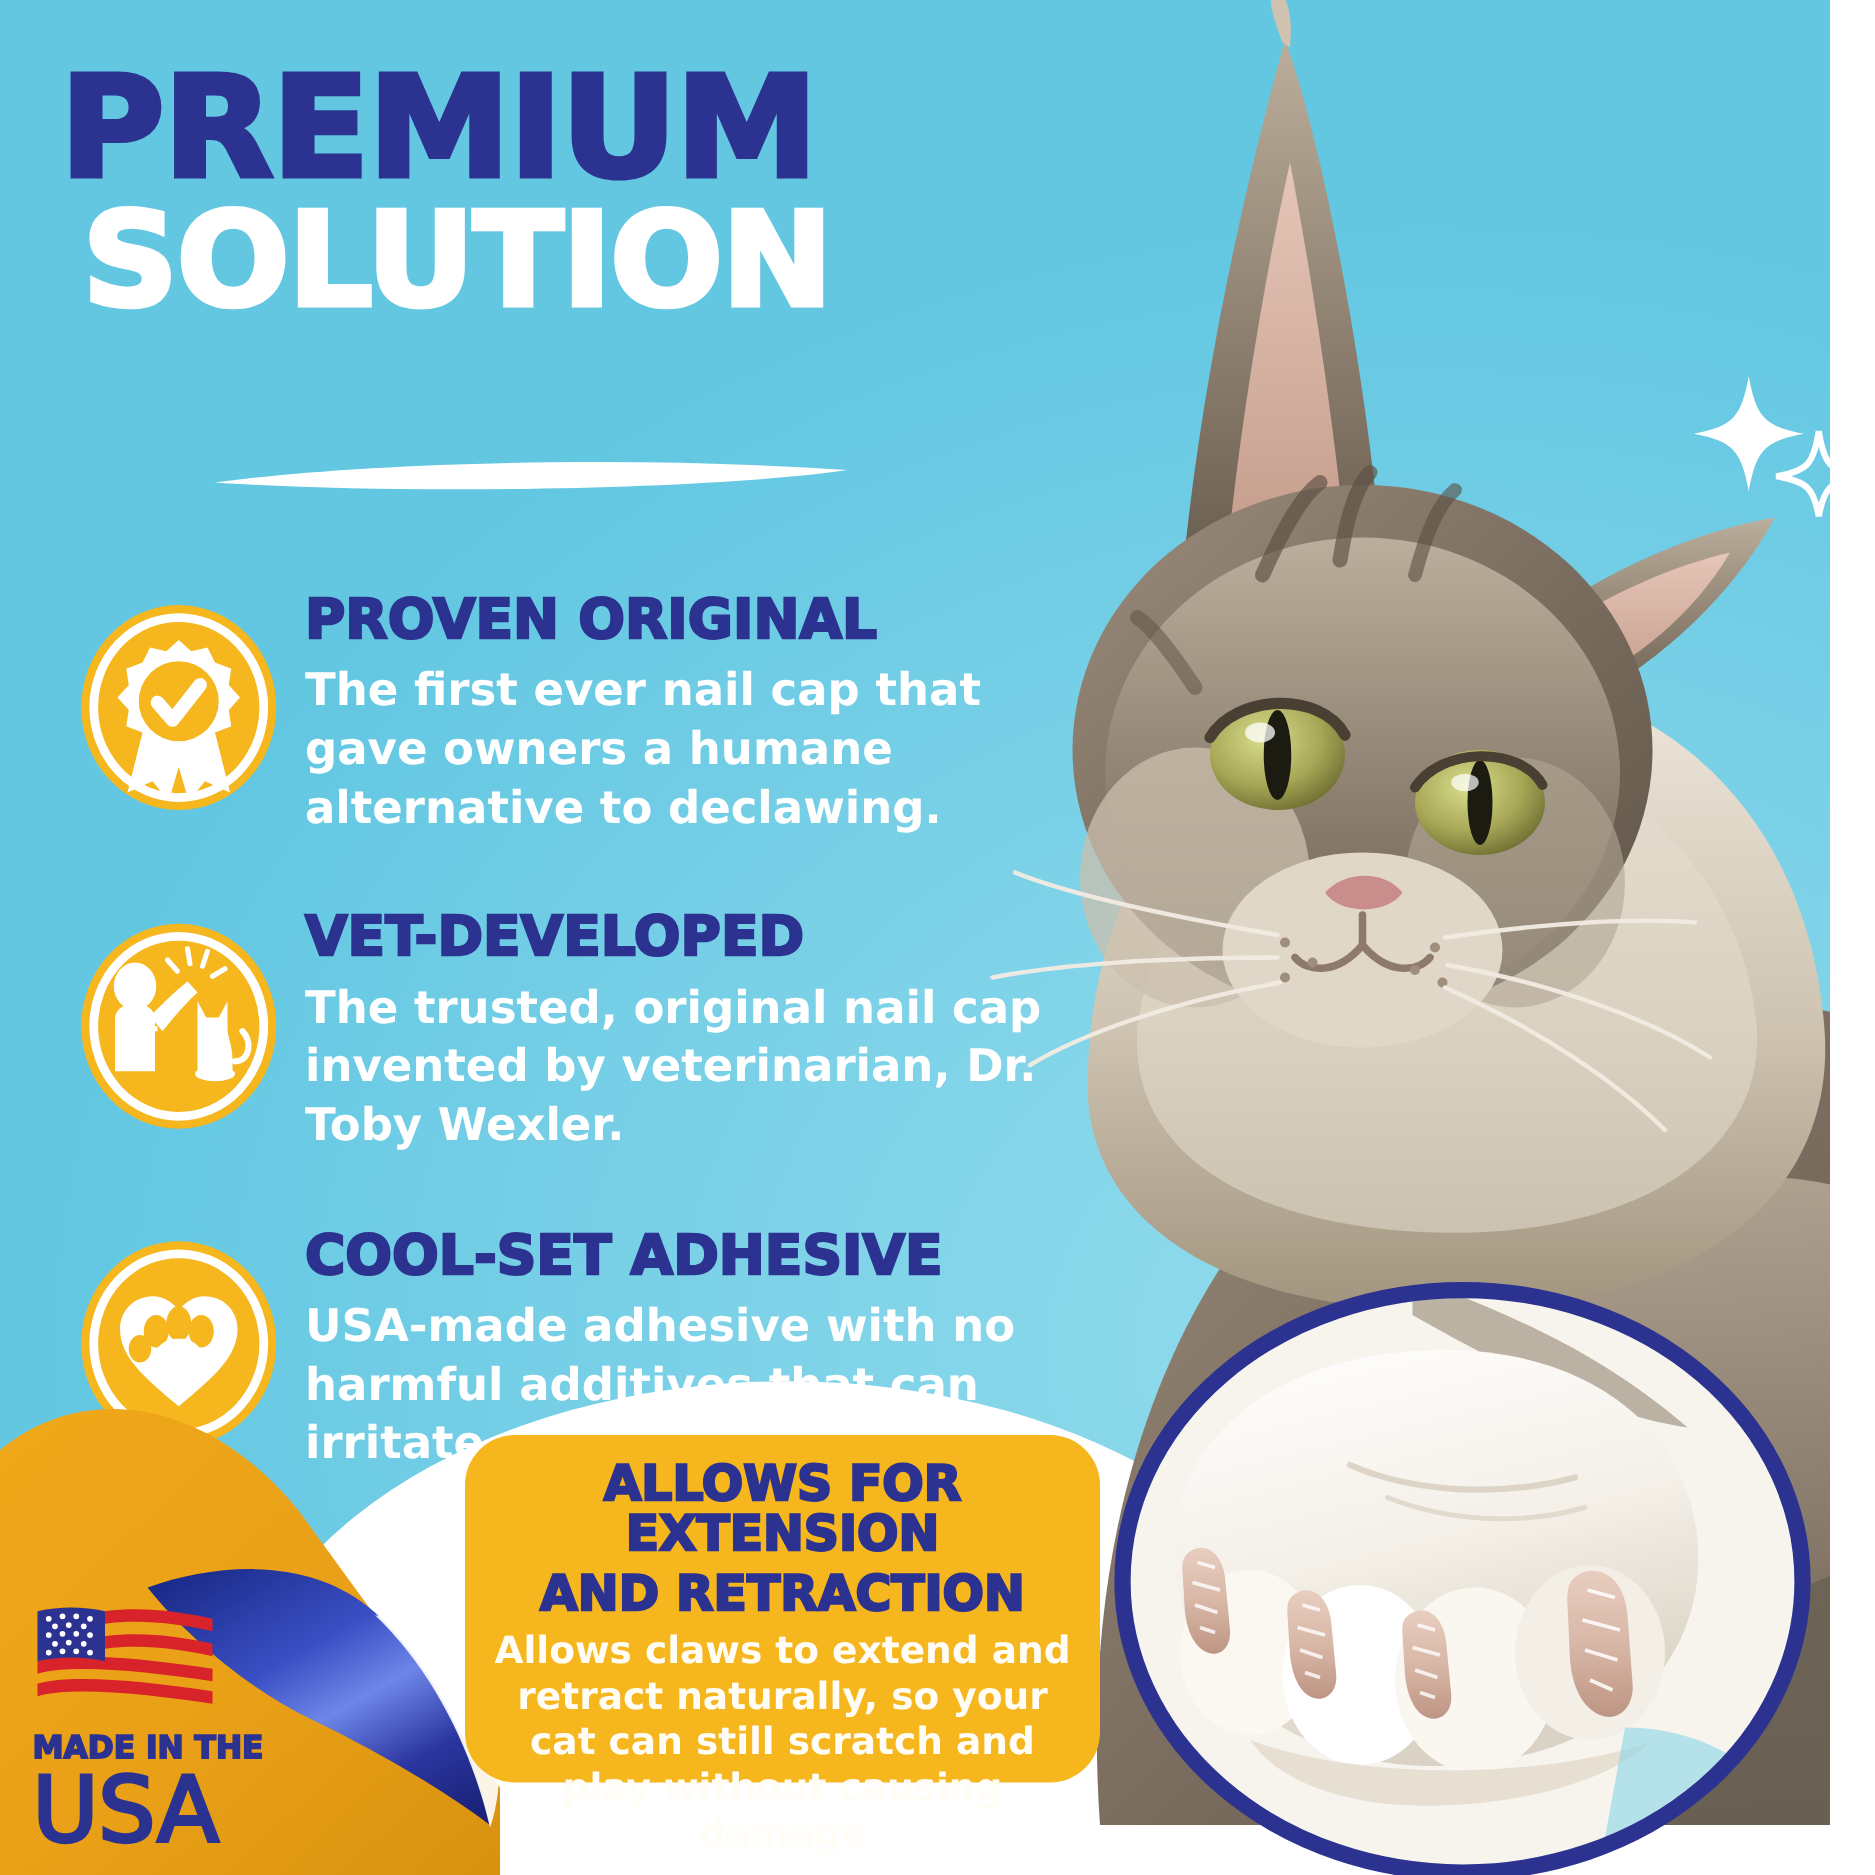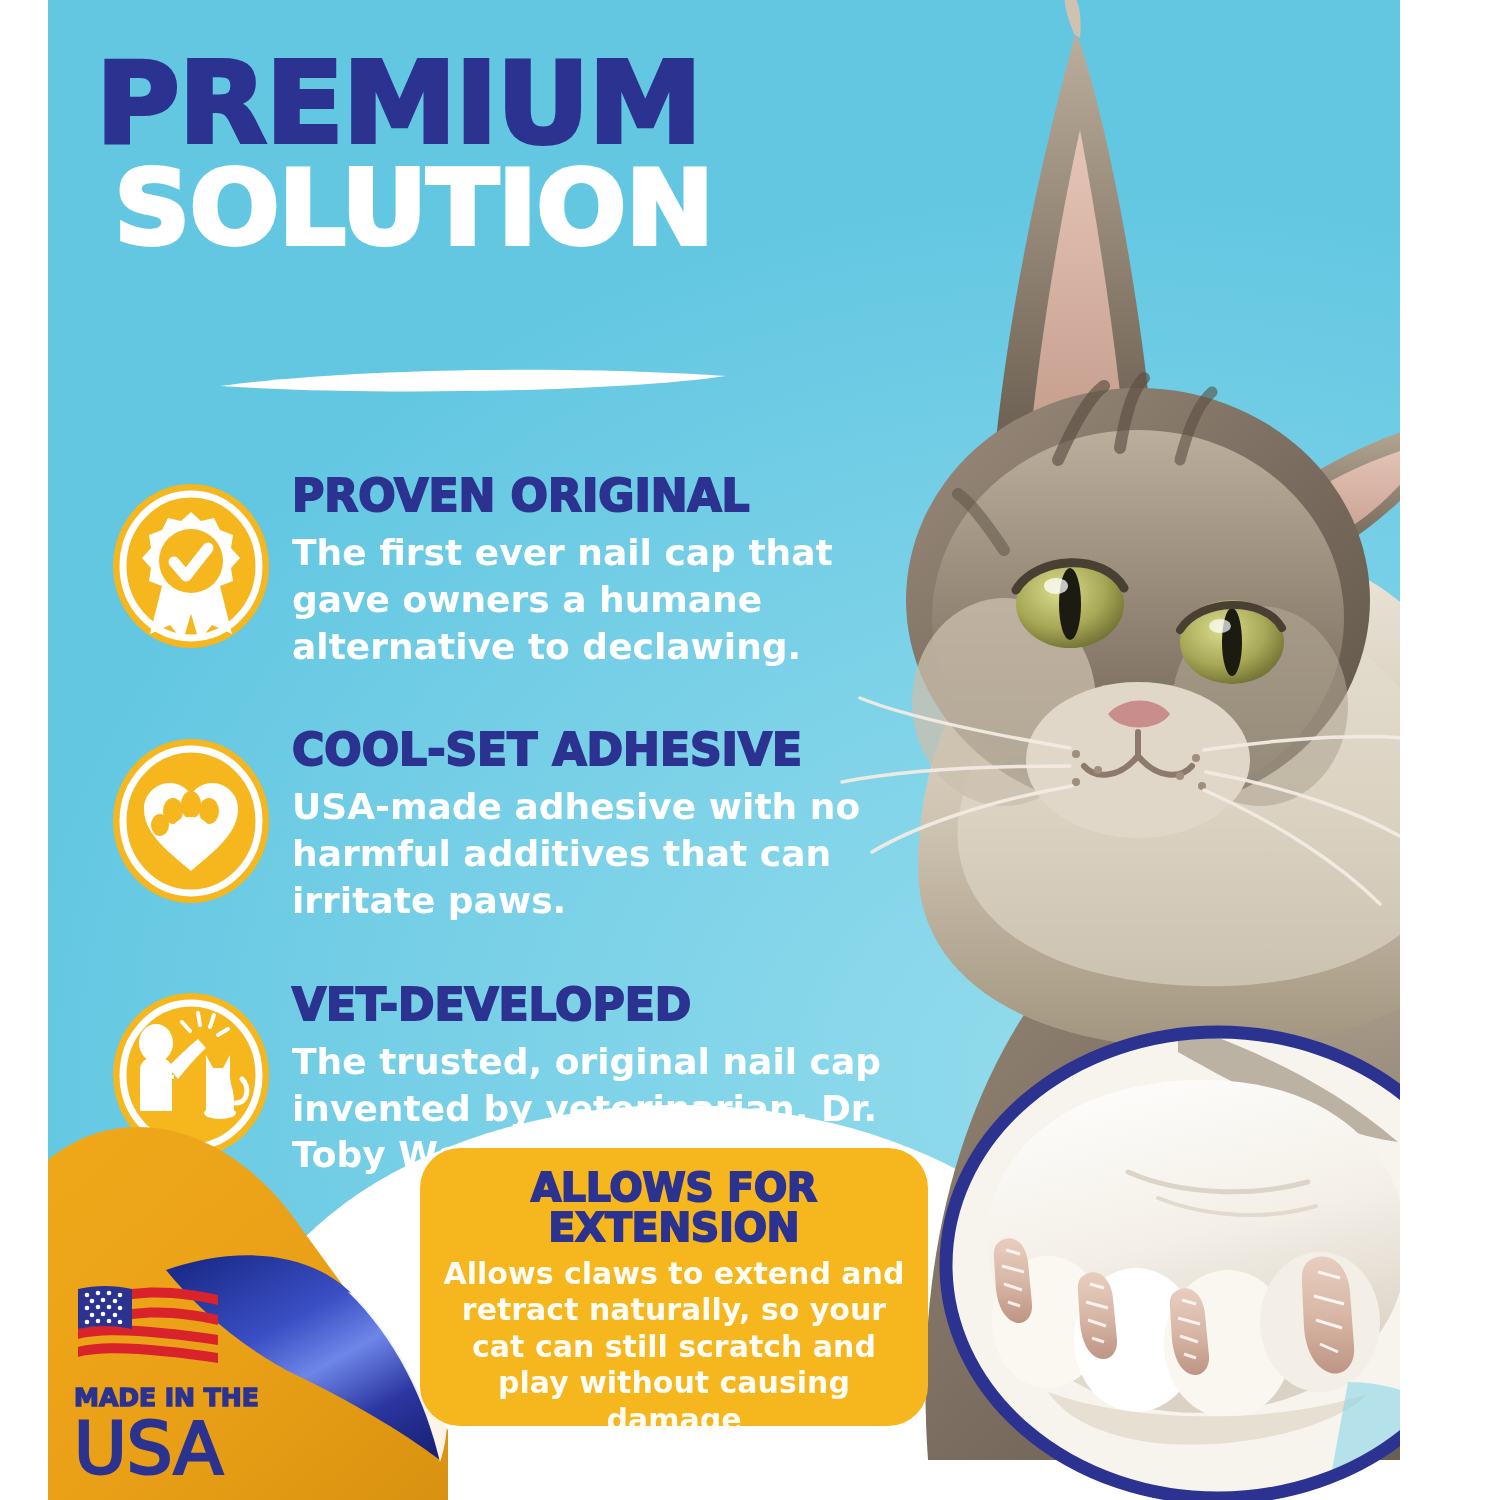--- a/index.html
+++ b/index.html
@@ -5,25 +5,24 @@
   * { margin:0; padding:0; box-sizing:border-box; }
   html,body { width:1500px; height:1500px; }
   body {
     font-family: "Liberation Sans", sans-serif;
     overflow:hidden;
     background:#fff;
   }
 
   #stage {
     position:relative;
-    width:1352px; height:1500px;
+    width:1464px; height:1500px;
     overflow:hidden;
     background:
       radial-gradient(ellipse 1100px 900px at 78% 72%, #93DCEC 0%, #7FD3E8 45%, #63C7E2 100%);
-    margin-left: 48px;
   }
 
   
   .white-band {
     position:absolute; left:0; bottom:0; width:1500px; height:260px;
     background:#ffffff;
   }
   .white-band-curve {
     position:absolute; left:180px; bottom:95px; width:900px; height:300px;
     background:#ffffff;
@@ -255,20 +254,56 @@
             <path d="M52 104 l-12 48 20 -9 13 16 14 -48 Z"></path>
             <path d="M110 104 l12 48 -20 -9 -13 16 -14 -48 Z"></path>
           </g>
           <circle cx="81" cy="79" r="32" fill="#F5B61E"></circle>
           <path d="M64 80 l12 14 22 -28" stroke="#ffffff" stroke-width="11" fill="none" stroke-linecap="round" stroke-linejoin="round"></path>
         </svg>
       </div>
       <div class="ftext">
         <h3>PROVEN ORIGINAL</h3>
         <p>The first ever nail cap that gave owners a humane alternative to declawing.</p>
+      </div>
+    </div>
+
+    <div class="feature">
+      <div class="badge">
+        <svg width="162" height="168" viewBox="0 0 162 168">
+          <ellipse cx="81" cy="84" rx="78" ry="82" fill="#F5B61E"></ellipse>
+          <ellipse cx="81" cy="84" rx="68" ry="72" fill="none" stroke="#ffffff" stroke-width="7"></ellipse>
+          <g fill="#ffffff">
+
+            <ellipse cx="46" cy="52" rx="17" ry="19"></ellipse>
+
+            <path d="M30 78 C30 70 38 66 46 66 C54 66 62 70 62 78 L62 120 L30 120 Z"></path>
+            <path d="M58 76 C68 66 78 56 88 48 L96 57 C86 66 76 78 68 88 Z"></path>
+
+            <path d="M36 80 C30 92 34 102 42 104" stroke="#ffffff" stroke-width="4" fill="none"></path>
+            <circle cx="43" cy="106" r="5"></circle>
+
+            <path d="M52 84 l4 0 0 -4 4 0 0 4 4 0 0 4 -4 0 0 4 -4 0 0 -4 -4 0 Z"></path>
+
+            <path d="M96 64 l7 13 10 0 7 -13 0 22 C120 92 124 100 124 110 L124 122 L96 122 L96 86 Z"></path>
+            <ellipse cx="110" cy="122" rx="16" ry="6"></ellipse>
+            <path d="M126 112 C138 112 140 96 132 88" stroke="#ffffff" stroke-width="5" fill="none" stroke-linecap="round"></path>
+
+            <g stroke="#ffffff" stroke-width="4" stroke-linecap="round">
+              <path d="M90 34 L88 22"></path>
+                <path d="M100 36 L104 24"></path>
+                <path d="M80 40 L72 31"></path>
+              <path d="M108 44 L118 38"></path>
+            </g>
+          </g>
+        </svg>
+      </div>
+      <div class="ftext">
+        <h3>VET-DEVELOPED</h3>
+        <p>The trusted, original nail cap invented by veterinarian, Dr. Toby Wexler.</p>
       </div>
     </div>
 
     <div class="feature">
       <div class="badge">
         <svg width="162" height="168" viewBox="0 0 162 168">
           <ellipse cx="81" cy="84" rx="78" ry="82" fill="#F5B61E"></ellipse>
           <ellipse cx="81" cy="84" rx="68" ry="72" fill="none" stroke="#ffffff" stroke-width="7"></ellipse>
           <path d="M81 134 C52 110 34 94 34 72 C34 57 46 46 60 46 C69 46 77 51 81 58 C85 51 93 46 102 46 C116 46 128 57 128 72 C128 94 110 110 81 134 Z" fill="#ffffff"></path>
           <g fill="#F5B61E">
@@ -276,56 +311,20 @@
             <ellipse cx="81" cy="68" rx="10" ry="14"></ellipse>
             <ellipse cx="99" cy="74" rx="10" ry="13"></ellipse>
             <ellipse cx="50" cy="88" rx="9" ry="11"></ellipse>
           </g>
           <path d="M81 126 C69 112 62 104 62 95 C62 86 70 80 81 80 C92 80 100 86 100 95 C100 104 93 112 81 126 Z" fill="#ffffff"></path>
         </svg>
       </div>
       <div class="ftext">
         <h3>COOL-SET ADHESIVE</h3>
         <p>USA-made adhesive with no harmful additives that can irritate paws.</p>
-      </div>
-    </div>
-
-    <div class="feature">
-      <div class="badge">
-        <svg width="162" height="168" viewBox="0 0 162 168">
-          <ellipse cx="81" cy="84" rx="78" ry="82" fill="#F5B61E"></ellipse>
-          <ellipse cx="81" cy="84" rx="68" ry="72" fill="none" stroke="#ffffff" stroke-width="7"></ellipse>
-          <g fill="#ffffff">
-
-            <ellipse cx="46" cy="52" rx="17" ry="19"></ellipse>
-
-            <path d="M30 78 C30 70 38 66 46 66 C54 66 62 70 62 78 L62 120 L30 120 Z"></path>
-            <path d="M58 76 C68 66 78 56 88 48 L96 57 C86 66 76 78 68 88 Z"></path>
-
-            <path d="M36 80 C30 92 34 102 42 104" stroke="#ffffff" stroke-width="4" fill="none"></path>
-            <circle cx="43" cy="106" r="5"></circle>
-
-            <path d="M52 84 l4 0 0 -4 4 0 0 4 4 0 0 4 -4 0 0 4 -4 0 0 -4 -4 0 Z"></path>
-
-            <path d="M96 64 l7 13 10 0 7 -13 0 22 C120 92 124 100 124 110 L124 122 L96 122 L96 86 Z"></path>
-            <ellipse cx="110" cy="122" rx="16" ry="6"></ellipse>
-            <path d="M126 112 C138 112 140 96 132 88" stroke="#ffffff" stroke-width="5" fill="none" stroke-linecap="round"></path>
-
-            <g stroke="#ffffff" stroke-width="4" stroke-linecap="round">
-              <path d="M90 34 L88 22"></path>
-                <path d="M100 36 L104 24"></path>
-                <path d="M80 40 L72 31"></path>
-              <path d="M108 44 L118 38"></path>
-            </g>
-          </g>
-        </svg>
-      </div>
-      <div class="ftext">
-        <h3>VET-DEVELOPED</h3>
-        <p>The trusted, original nail cap invented by veterinarian, Dr. Toby Wexler.</p>
       </div>
     </div>
   </div>
 
   <div class="curl-wrap">
     <svg width="470" height="400" viewBox="0 0 470 400">
       <defs>
         <linearGradient id="curlYellow" x1="0" y1="0" x2="1" y2="1">
           <stop offset="0%" stop-color="#F0A81A"></stop>
           <stop offset="55%" stop-color="#E9A017"></stop>
@@ -380,20 +379,21 @@
             <circle cx="46" cy="41" r="2.3"></circle>
         </g>
       </svg>
     </div>
     <div class="usa-t1">MADE IN THE</div>
     <div class="usa-t2">USA</div>
   </div>
 
   <div class="callout">
     <h4>ALLOWS FOR EXTENSION</h4>
+    <h4>AND RETRACTION</h4>
     <p>Allows claws to extend and retract naturally, so your cat can still scratch and play without causing damage</p>
   </div>
 
   <div class="paw-inset">
     <svg width="600" height="490" viewBox="0 0 600 490">
       <defs>
         <clipPath id="pawClip">
           <ellipse cx="290" cy="243" rx="272" ry="233"></ellipse>
         </clipPath>
         <linearGradient id="pawFur" x1="0" y1="0" x2="0.3" y2="1">

